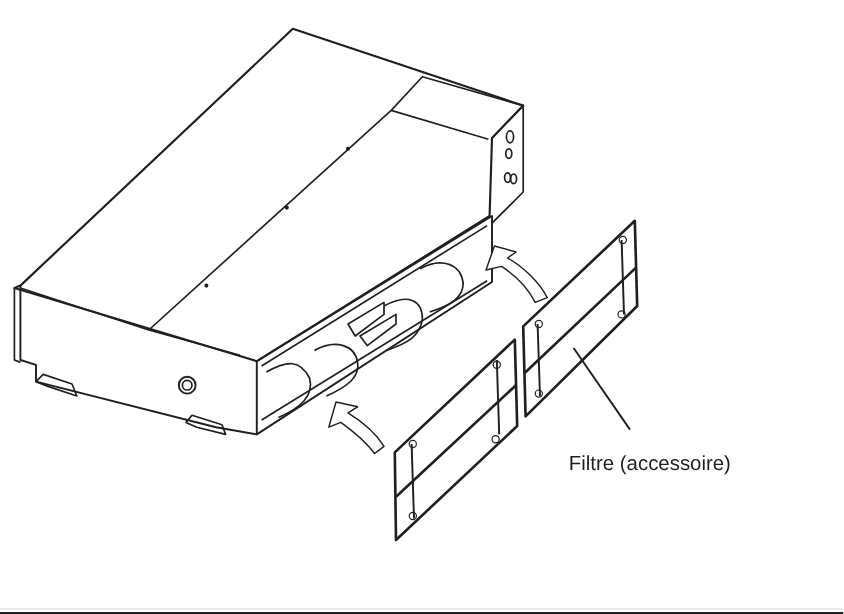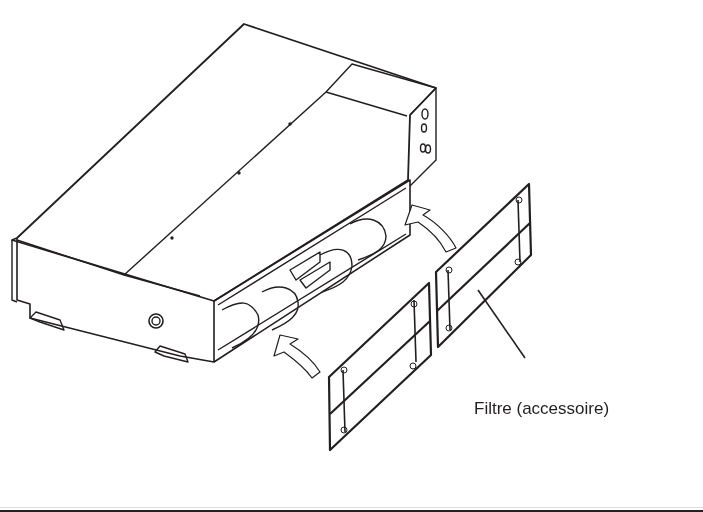--- a/index.html
+++ b/index.html
@@ -1,18 +1,18 @@
 <!DOCTYPE html>
 <html><head>
 <meta charset="utf-8">
 <style>
   html, body { margin:0; padding:0; background:#ffffff; }
   #page { position:relative; width:703px; height:512px; overflow:hidden; background:#fff; font-family:"Liberation Sans", sans-serif; }
   svg { position:absolute; left:0; top:0; }
-  .label { position:absolute; left:474px; top:399px; font-size:17px; color:#231f20; white-space:nowrap; }
+  .label { position:absolute; left:474px; top:377px; font-size:17px; color:#231f20; white-space:nowrap; }
   .bottom-rule { position:absolute; left:0; top:507px; width:703px; height:5px; background:#fff; border-top:1px solid #e0e0e0; }
   .bottom-rule::after { content:""; position:absolute; left:0; top:2px; width:703px; height:3px; background:#222; }
 </style>
 </head>
 <body>
 
 <div id="page">
   <svg width="703" height="512" viewBox="0 0 703 512" fill="none" stroke="#231f20" stroke-width="1.4" stroke-linejoin="round">
 
     <g>

